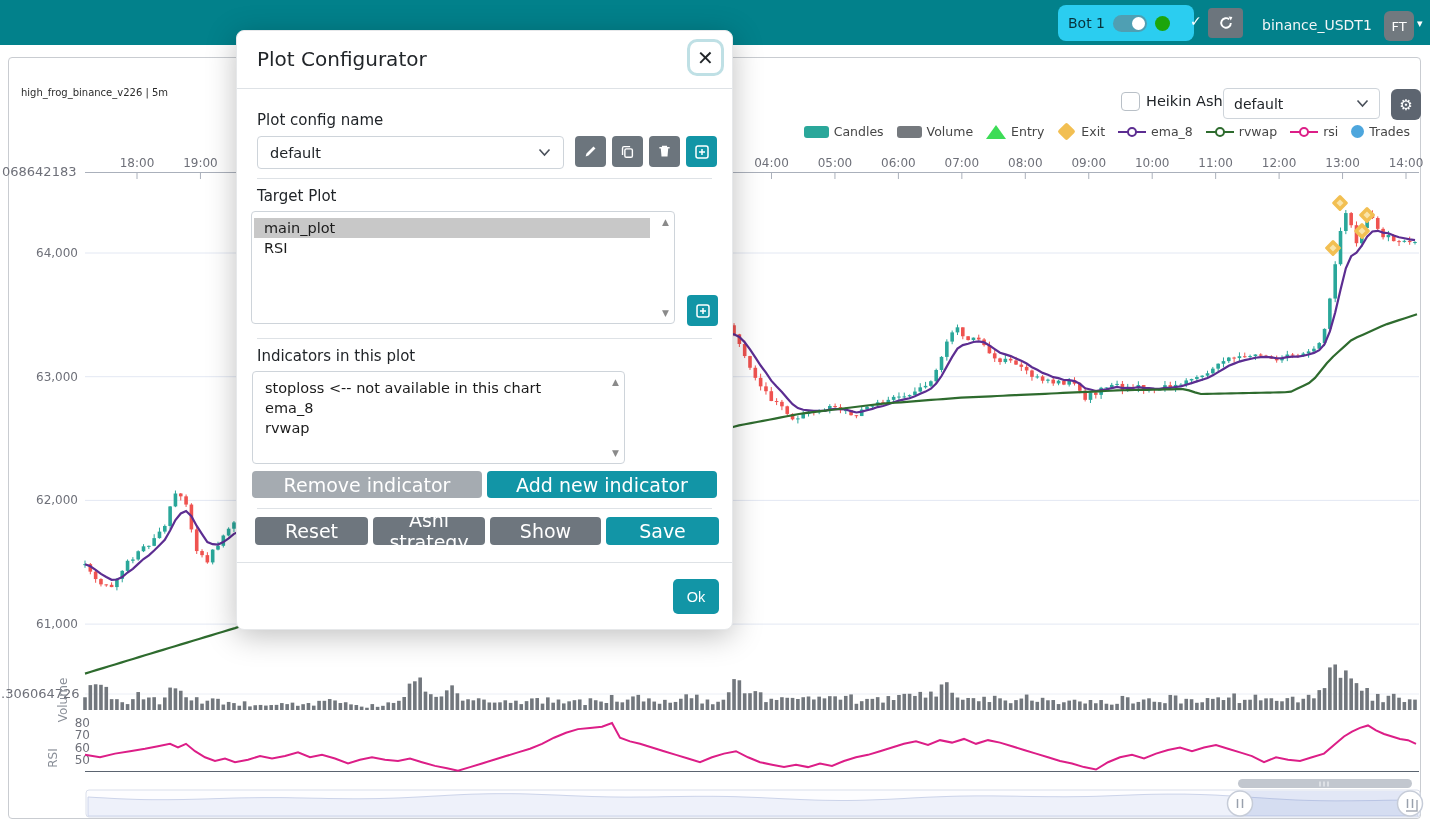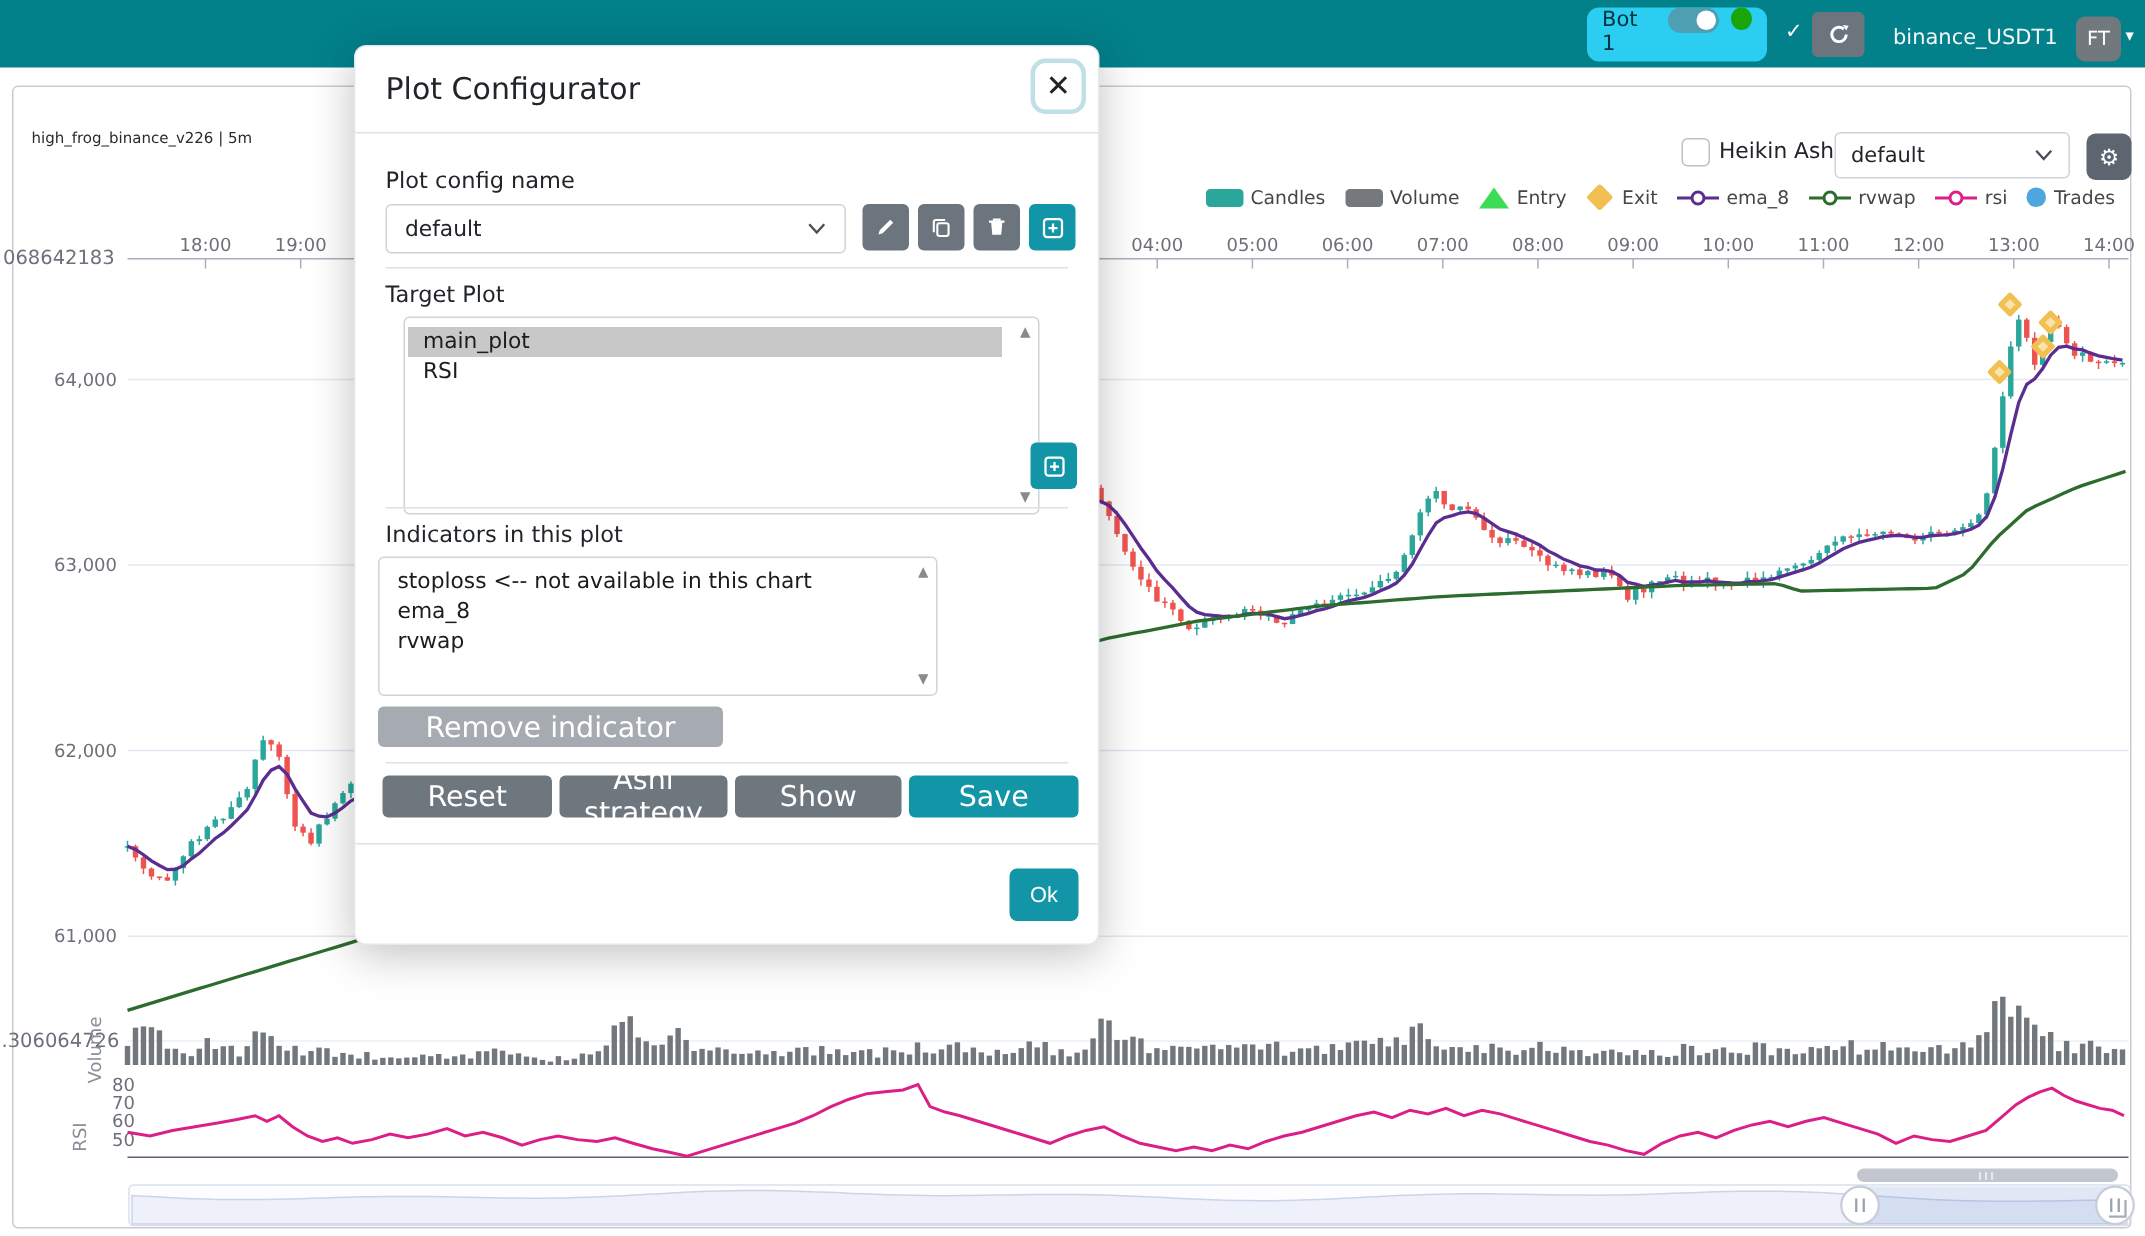--- a/index.html
+++ b/index.html
@@ -1,20 +1,20 @@
 <!DOCTYPE html>
 <html><head>
 <meta charset="utf-8">
 <style>
   html,body{margin:0;padding:0;width:1430px;height:824px;overflow:hidden;
     font-family:"DejaVu Sans","Liberation Sans",sans-serif;background:#fff;}
   
   #navbar{position:absolute;left:0;top:0;width:1430px;height:45px;background:#02818b;}
-  #bot-pill{position:absolute;left:1058px;top:5px;width:120px;height:36px;background:#2bcdf0;
-    border-radius:8px;display:flex;gap:8px;padding:0 10px;box-sizing:border-box;cursor:pointer;}
+  #bot-pill{position:absolute;left:1058px;top:5px;width:136px;height:36px;background:#2bcdf0;
+    border-radius:8px;display:flex;align-items:center;gap:8px;padding:0 10px;box-sizing:border-box;cursor:pointer;}
   #bot-pill .lbl{font-size:14px;color:#07333c;}
   #bot-toggle{width:34px;height:17px;border-radius:9px;background:#4f9fb3;position:relative;flex:0 0 auto;}
   #bot-toggle .knob{position:absolute;right:2px;top:2px;width:13px;height:13px;border-radius:50%;background:#fff;}
   #bot-dot{width:15px;height:15px;border-radius:50%;background:#1ca50b;}
   #nav-check{position:absolute;left:1190px;top:13px;color:#fff;font-size:14px;}
   #refresh-btn{position:absolute;left:1208px;top:8px;width:35px;height:30px;background:#6c757d;border:none;
     border-radius:4px;display:flex;align-items:center;justify-content:center;cursor:pointer;}
   #pair-label{position:absolute;left:1262px;top:17px;color:#f2f6f7;font-size:14px;}
   #avatar{position:absolute;left:1384px;top:11px;width:30px;height:30px;background:#71797f;border-radius:6px;
     color:#fff;font-size:13px;display:flex;align-items:center;justify-content:center;cursor:pointer;}
@@ -1035,21 +1035,21 @@
     </button>
     <button class="ibtn teal" style="left:449px">
       <svg width="16" height="16" viewBox="0 0 16 16">
         <rect x="2" y="2" width="12" height="12" rx="2" fill="none" stroke="#fff" stroke-width="1.5"></rect>
         <path d="M8 5v6M5 8h6" stroke="#fff" stroke-width="1.5"></path>
         </svg>
     </button>
     <div class="mdiv" style="top:147px"></div>
 
     <div class="mlabel" style="top:156px">Target Plot</div>
-    <div class="listbox" style="left:32px;top:180px;width:424px;height:132px" id="target-listbox">
+    <div class="listbox" style="left:14px;top:180px;width:424px;height:113px" id="target-listbox">
       <div class="rows">
           <div class="row sel">main_plot</div>
           <div class="row">RSI</div>
         </div>
       <span class="sb-up">▲</span>
       <span class="sb-dn">▼</span>
     </div>
     <button class="ibtn teal" style="left:450px;top:264px">
       <svg width="16" height="16" viewBox="0 0 16 16">
         <rect x="2" y="2" width="12" height="12" rx="2" fill="none" stroke="#fff" stroke-width="1.5"></rect>
@@ -1062,20 +1062,21 @@
     <div class="listbox" style="left:15px;top:340px;width:373px;height:93px" id="ind-listbox">
       <div class="rows">
           <div class="row">stoploss &lt;-- not available in this chart</div>
           <div class="row">ema_8</div>
           <div class="row">rvwap</div>
         </div>
       <span class="sb-up">▲</span>
       <span class="sb-dn">▼</span>
     </div>
     <button class="mbtn lgray" style="left:15px;top:440px;width:230px;height:27px">Remove indicator</button>
+    <button class="mbtn teal" style="left:250px;top:440px;width:230px;height:27px">Add new indicator</button>
     <div class="mdiv" style="top:477px"></div>
 
     <button class="mbtn gray" style="left:18px;top:486px;width:113px;height:28px">Reset</button>
     <button class="mbtn gray" style="left:136px;top:486px;width:112px;height:28px">Ashi strategy</button>
     <button class="mbtn gray" style="left:253px;top:486px;width:111px;height:28px">Show</button>
     <button class="mbtn teal" style="left:369px;top:486px;width:113px;height:28px">Save</button>
 
     <div class="mdiv" style="top:531px;left:0;right:0"></div>
     <button id="ok-btn">Ok</button>
   </div>

